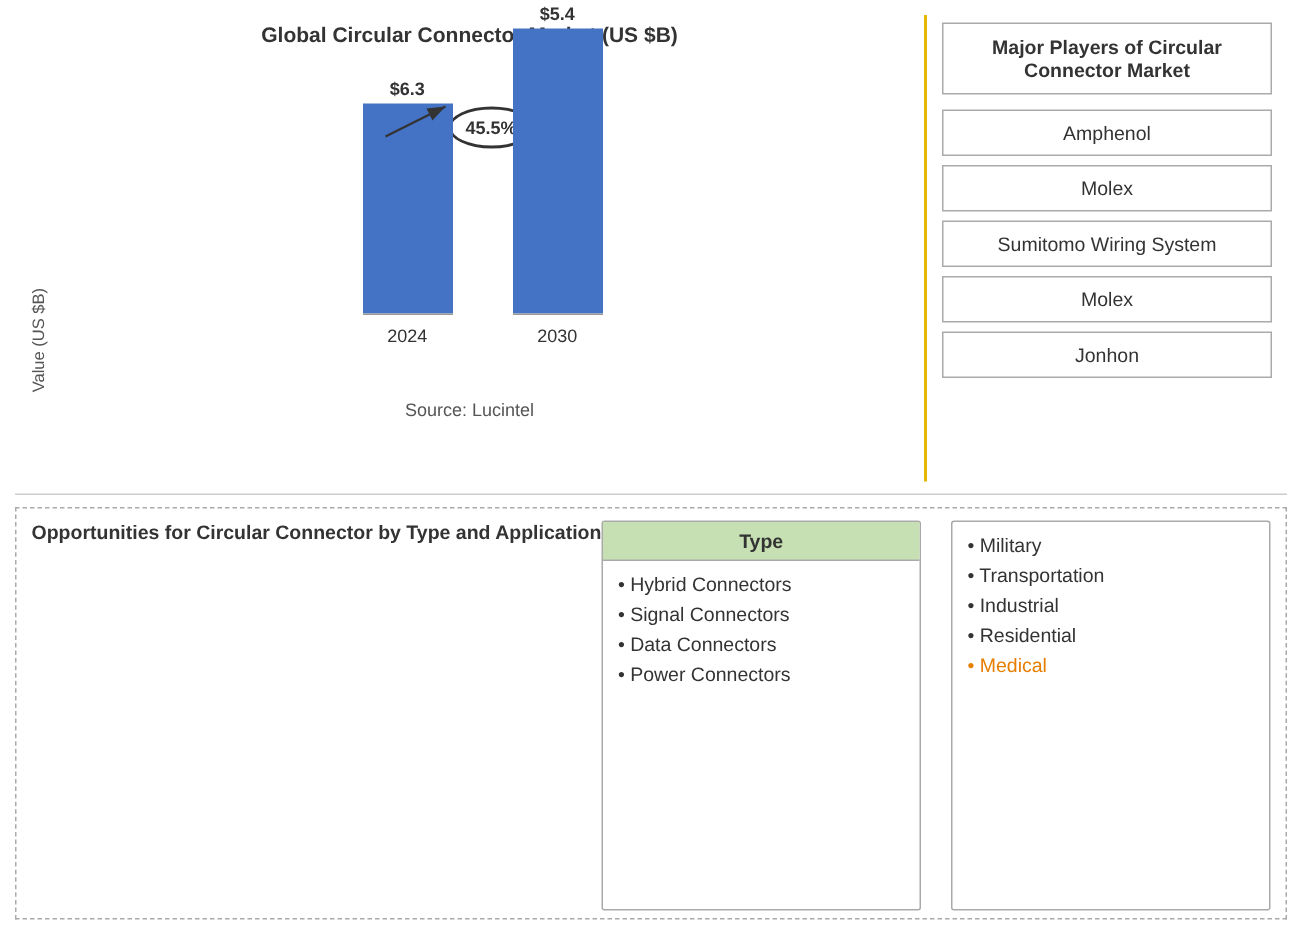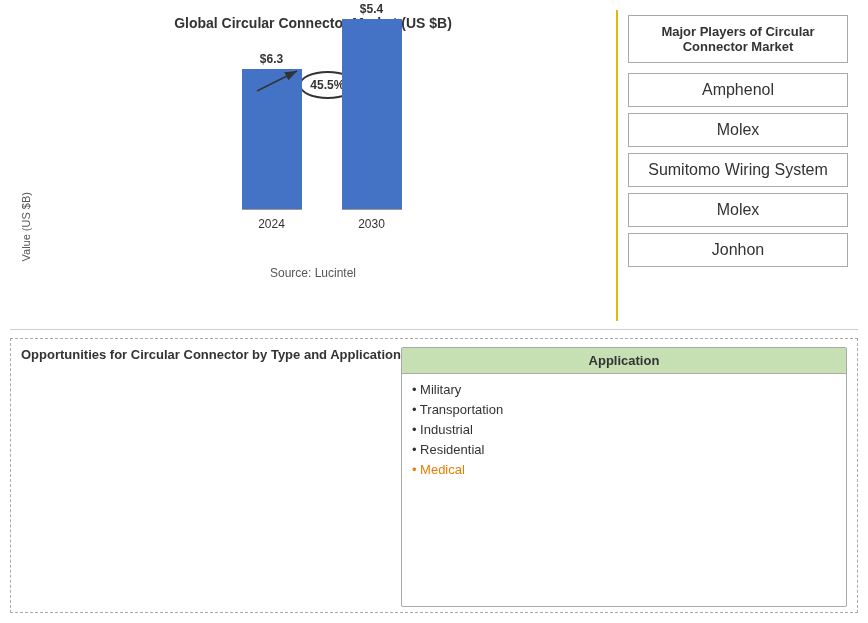--- a/index.html
+++ b/index.html
@@ -157,21 +157,21 @@
       margin-bottom: 10px;
       width: 100%;
     }
 
     .player-box {
       border: 1px solid #aaa;
       width: 100%;
       text-align: center;
       padding: 7px 5px;
       margin-bottom: 6px;
-      font-size: 16px;
+      font-size: 13px;
       color: #333;
     }
 
     
     .bottom-section {
       flex: 1;
       padding: 8px 10px 5px 10px;
       border: 1.5px dashed #aaa;
       margin-top: 8px;
       display: flex;
@@ -285,23 +285,31 @@
       <div class="player-box">Jonhon</div>
     </div>
 
   </div>
 
   <div class="bottom-section">
     <div class="bottom-title">Opportunities for Circular Connector by Type and Application</div>
 
     <div class="bottom-content">
 
-
       <div class="bottom-col">
-        <div class="col-header">Application</div>
+        <div class="col-header">Type</div>
+        <div class="col-items">
+          <div class="col-item">• Hybrid Connectors</div>
+          <div class="col-item">• Signal Connectors</div>
+          <div class="col-item">• Data Connectors</div>
+          <div class="col-item">• Power Connectors</div>
+        </div>
+      </div>
+
+      <div class="bottom-col">
         <div class="col-items">
           <div class="col-item">• Military</div>
           <div class="col-item">• Transportation</div>
           <div class="col-item">• Industrial</div>
           <div class="col-item">• Residential</div>
           <div class="col-item highlight">• Medical</div>
         </div>
       </div>
 
     </div>

